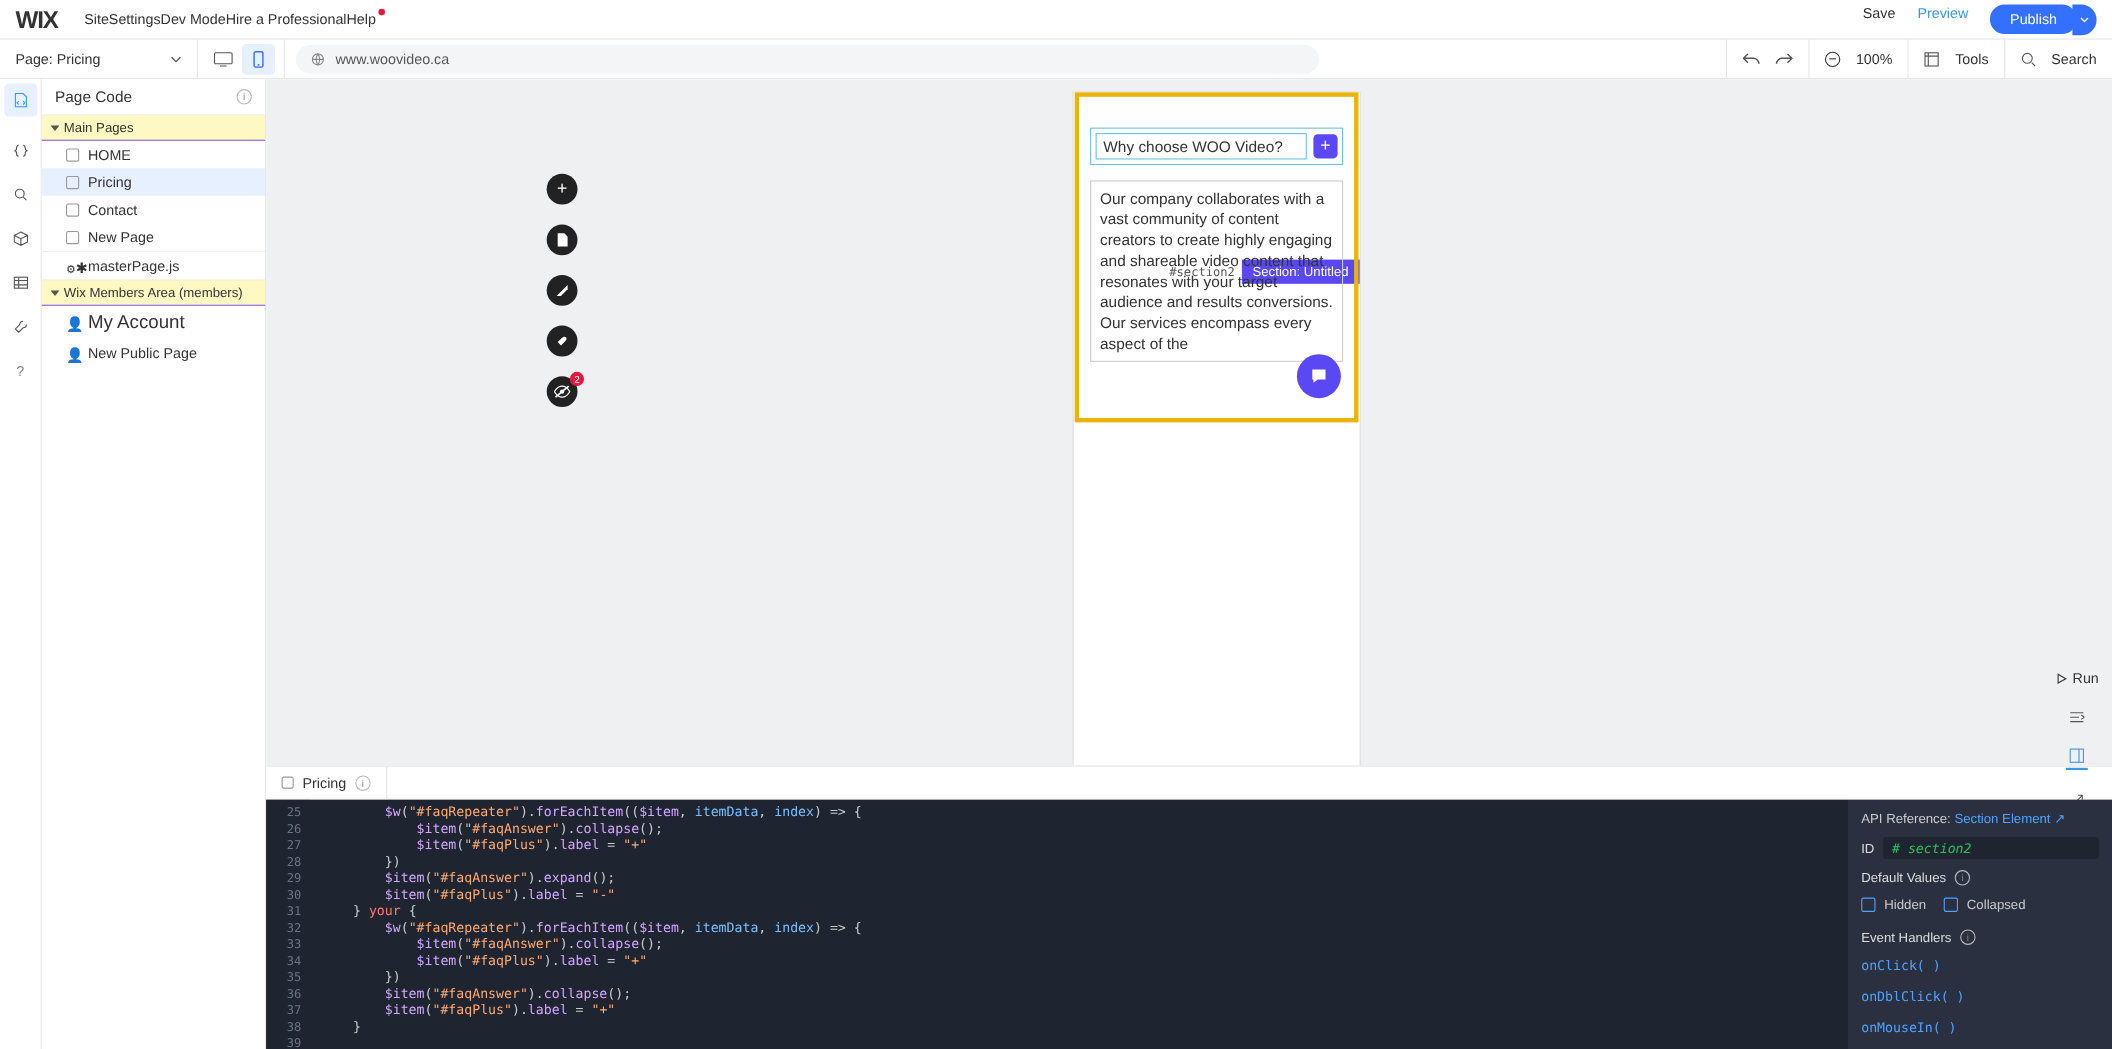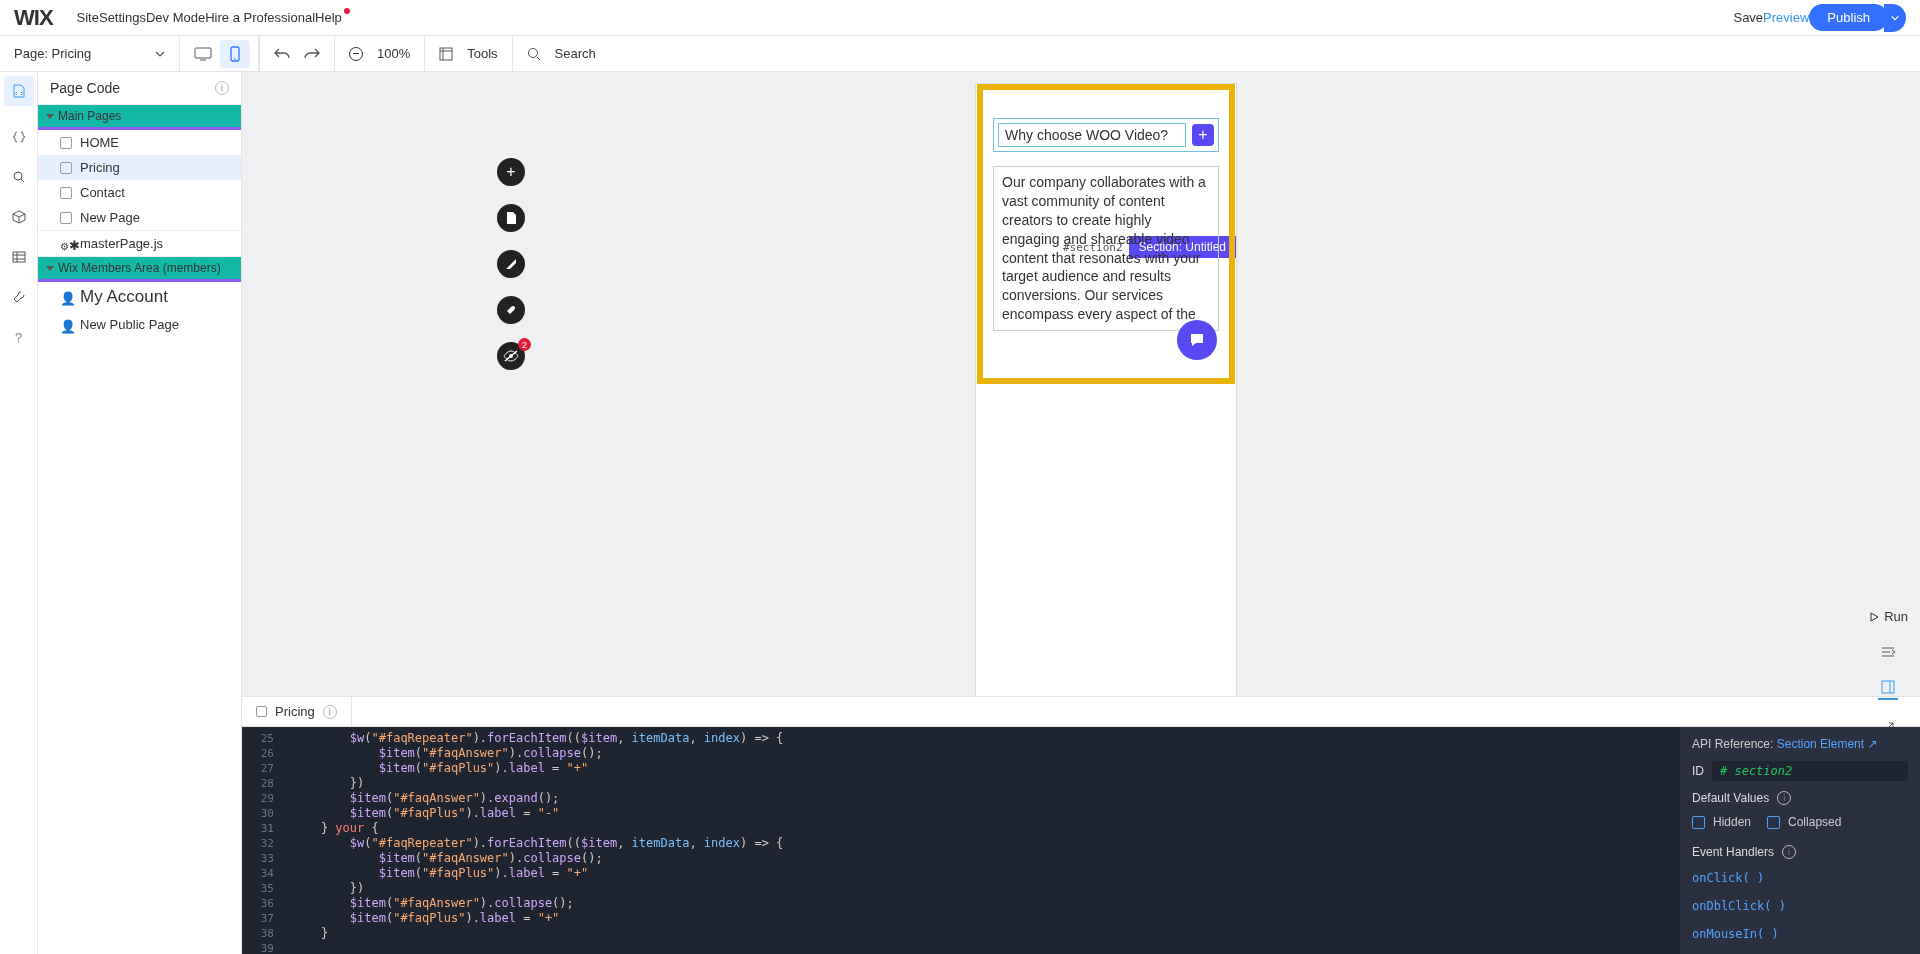--- a/index.html
+++ b/index.html
@@ -4,21 +4,21 @@
 <style>
 * { box-sizing: border-box; margin: 0; padding: 0; }
 body { font-family: -apple-system, BlinkMacSystemFont, "Segoe UI", Helvetica, Arial, sans-serif; font-size: 13px; color: #333; background: #fff; overflow: hidden; }
 
 
 .top-bar { height: 36px; display: flex; align-items: center; border-bottom: 1px solid #e5e5e5; padding: 0 14px; }
 .logo { font-weight: 900; font-size: 22px; letter-spacing: -1px; margin-right: 24px; font-family: Arial Black, Arial, sans-serif; }
 .menu { display: flex; }
 .menu-item { font-size: 13px; cursor: pointer; position: relative; }
 .help-dot::after { content: ""; position: absolute; top: -2px; right: -8px; width: 6px; height: 6px; background: #e21b3c; border-radius: 50%; }
-.top-right { margin-left: auto; display: flex; align-items: center; }
+.top-right { margin-left: auto; display: flex; align-items: flex-start; gap: 20px; }
 .preview-link { color: #3899ec; cursor: pointer; }
 .publish-group { display: flex; align-items: center; }
 .publish-btn { background: #3370ff; color: #fff; border: none; border-radius: 16px; padding: 6px 18px; font-size: 13px; cursor: pointer; }
 .publish-chev { background: #3370ff; color: #fff; width: 22px; height: 28px; display: flex; align-items: center; justify-content: center; border-radius: 0 14px 14px 0; margin-left: -4px; cursor:pointer; }
 
 
 .second-bar { height: 36px; display: flex; align-items: stretch; border-bottom: 1px solid #e5e5e5; }
 .page-select { width: 180px; display: flex; align-items: center; padding: 0 14px; font-size: 13px; border-right: 1px solid #e5e5e5; cursor: pointer; justify-content: space-between; }
 .vp-group { display:flex; align-items:center; padding: 0 8px; border-right:1px solid #e5e5e5; gap:2px;}
 .vp-btn { width:30px; height:28px; display:flex; align-items:center; justify-content:center; border-radius:4px; cursor:pointer;}
@@ -31,21 +31,21 @@
 .zoom-icon::after{content:"";position:absolute;width:6px;height:1.5px;background:#333;top:5px;left:3px;}
 
 
 .left-rail { position:absolute; left:0; top:72px; bottom:0; width:38px; background:#fff; border-right:1px solid #e5e5e5; display:flex; flex-direction:column; align-items:center; padding-top:10px; gap:22px; }
 .rail-icon { width:18px; height:18px; cursor:pointer; display:flex; align-items:center; justify-content:center; color:#555;}
 .rail-icon.active { color:#3899ec; background:#e6f0ff; width:30px; height:30px; border-radius:4px; margin-top:-6px; }
 
 
 .page-panel { position:absolute; left:38px; top:72px; width:204px; bottom:0; background:#fff; border-right:1px solid #e5e5e5; }
 .pp-header { height:32px; display:flex; align-items:center; padding:0 12px; font-size:14px; font-weight:500; justify-content:space-between; }
-.pp-group { background:#14b8a6; padding:4px 10px 4px 8px; font-size:12px; color:#333; display:flex; align-items:center; gap:4px; border-top:1px solid #eee; border-bottom:3px solid #8b5cf6;text-align:center;}
+.pp-group { background:#fef9c3; padding:4px 10px 4px 8px; font-size:12px; color:#333; display:flex; align-items:center; gap:4px; border-top:1px solid #eee; border-bottom:1px solid #8b5cf6;text-align:center;}
 .pp-item { padding:5px 10px 5px 22px; font-size:13px; display:flex; align-items:center; gap:8px; cursor:pointer; }
 .pp-item.selected { background:#e6f0ff; }
 .pp-icon { width:12px; height:12px; border:1px solid #999; border-radius:2px; flex-shrink:0;}
 .pp-icon.js::before { content:"⚙"; font-size:10px;}
 .pp-icon.js { border:none;}
 .pp-icon.acc{ border:none;}
 
 
 .canvas-rail { position:absolute; left:254px; top:86px; width:30px; display:flex; flex-direction:column; gap:18px; align-items:center; }
 .cr-btn { width:28px; height:28px; background:#222; color:#fff; border-radius:50%; display:flex; align-items:center; justify-content:center; cursor:pointer; font-size:16px;}
@@ -54,21 +54,21 @@
 
 
 .canvas { position:absolute; left:242px; right:0; top:72px; bottom:0; background:#eef0f2; }
 .stage-wrap { position:absolute; left:50px; right:0; top:0; bottom:258px; display:flex; justify-content:center; overflow:hidden; }
 .mobile-frame { width:260px; background:#fff; margin-top:12px; box-shadow:0 0 0 1px #ddd; position:relative; }
 .mf-title { text-align:center; font-weight:700; font-size:18px; padding:36px 20px 8px; }
 .mf-sub { text-align:center; font-size:12px; color:#888; padding:0 20px 30px;}
 .sec-label { position:absolute; right:0; top:152px; display:flex; align-items:center;}
 .sec-id { background:#fff; color:#555; font-family:monospace; font-size:11px; padding:3px 6px;}
 .sec-tag { background:#5a48f5; color:#fff; font-size:12px; padding:4px 10px;}
-.sec-box { border:6px solid #eab308; margin:0 1px; padding:28px 10px 0; position:relative; min-height:300px;}
+.sec-box { border:4px solid #eab308; margin:0 1px; padding:28px 10px 0; position:relative; min-height:300px;}
 .faq-head { border:1px solid #6ec1e4; padding:4px; display:flex; align-items:center; gap:6px; margin-bottom:14px;}
 .faq-q { flex:1; border:1px solid #6ec1e4; padding:3px 6px; font-size:14px; }
 .faq-plus { width:22px; height:22px; background:#5a48f5; color:#fff; display:flex; align-items:center; justify-content:center; border-radius:4px; font-size:16px; cursor:pointer;}
 .faq-body { border:1px solid #ccc; padding:6px 8px; font-size:14px; line-height:1.35; }
 .chat-fab { position:absolute; right:12px; bottom:18px; width:40px; height:40px; background:#5a48f5; border-radius:50%; display:flex; align-items:center; justify-content:center; color:#fff; }
 
 
 .code-panel { position:absolute; left:0; right:0; bottom:0; height:258px; background:#fff; border-top:1px solid #e5e5e5; display:flex; flex-direction:column;}
 .cp-tab { height:30px; display:flex; align-items:center; border-bottom:1px solid #e5e5e5;}
 .cp-tab-item { display:flex; align-items:center; gap:8px; padding:0 14px; font-size:13px; border-right:1px solid #e5e5e5; height:100%;}
@@ -134,20 +134,29 @@
           <path d="M6 13h6" stroke="#555"></path>
         </svg>
       </div>
     <div class="vp-btn active">
         <svg width="10" height="16" viewBox="0 0 10 16">
           <rect x="1" y="1" width="8" height="14" rx="1.5" stroke="#3370ff" fill="none" stroke-width="1.3"></rect>
           <circle cx="5" cy="13" r="0.8" fill="#3370ff"></circle>
         </svg>
       </div>
   </div>
+  <div class="url-bar">
+    <div class="url-pill">
+      <svg width="12" height="12" viewBox="0 0 12 12">
+          <circle cx="6" cy="6" r="5" stroke="#888" fill="none"></circle>
+          <path d="M1 6h10M6 1c2 3 2 7 0 10M6 1c-2 3-2 7 0 10" stroke="#888" fill="none"></path>
+        </svg>
+      <span>www.woovideo.ca</span>
+    </div>
+  </div>
   <div class="tb-group">
     <div>
         <svg width="16" height="14" viewBox="0 0 16 14">
           <path d="M5 2L1 6l4 4M1 6h9a5 5 0 015 5" stroke="#555" fill="none" stroke-width="1.3"></path>
         </svg>
       </div>
     <div>
         <svg width="16" height="14" viewBox="0 0 16 14">
           <path d="M11 2l4 4-4 4M15 6H6a5 5 0 00-5 5" stroke="#555" fill="none" stroke-width="1.3"></path>
         </svg>

